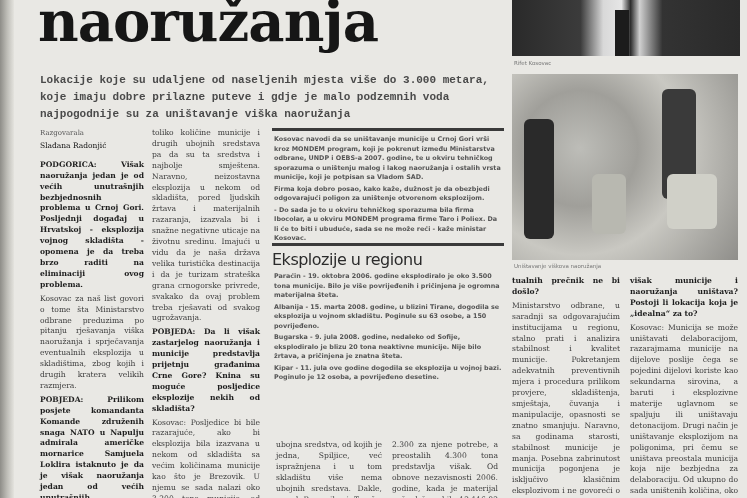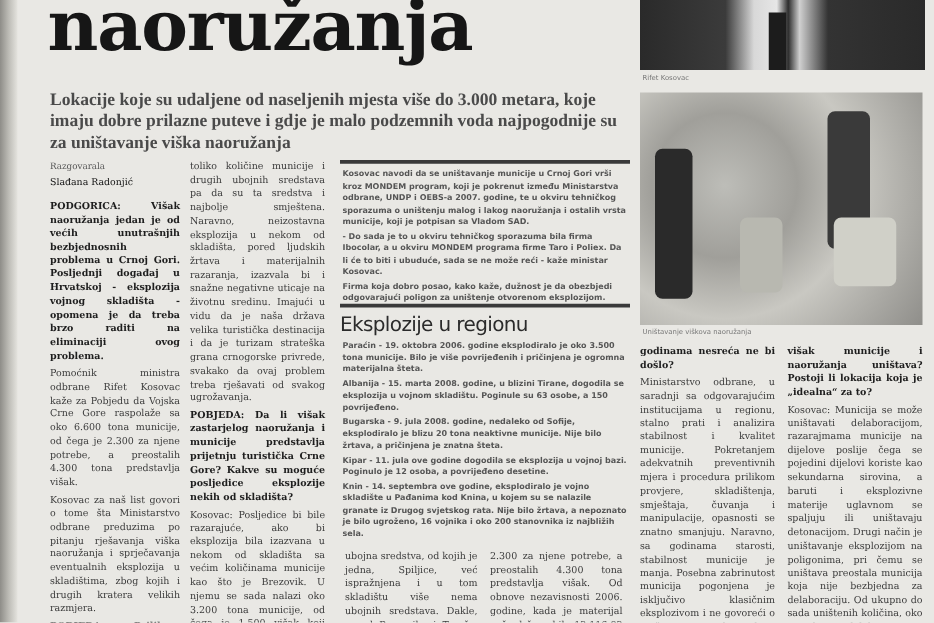--- a/index.html
+++ b/index.html
@@ -6,22 +6,22 @@
   body {
     width: 747px; height: 498px; overflow: hidden; position: relative;
     background: #e9e8e4;
     font-family: "DejaVu Serif", serif;
     color: #2a2a2a;
   }
   .edge { position: absolute; left: 0; top: 0; width: 14px; height: 498px;
     background: linear-gradient(90deg, #8e8d88 0%, #bdbcb6 50%, #e4e3de 100%); }
   .headline { position: absolute; left: 38px; top: -12px; font-family: "DejaVu Serif", serif;
     font-weight: bold; font-size: 56px; letter-spacing: -1px; color: #161616; margin: 0; }
-  .deck { position: absolute; left: 40px; top: 72px; width: 470px; font-family: Liberation Serif, serif;
-    font-weight: bold; font-size: 14px; line-height: 17px; color: #4a4a4a; margin: 0; }
+  .deck { position: absolute; left: 40px; top: 72px; width: 470px; font-family: Liberation Mono, monospace;
+    font-weight: bold; font-size: 11px; line-height: 17px; color: #4a4a4a; margin: 0; }
   .col { position: absolute; font-size: 7.6px; line-height: 10.9px; color: #3c3c3c; text-align: justify; }
   .col p { margin: 0 0 3px 0; }
   .col .q { font-weight: bold; color: #1e1e1e; }
   .byline-label { font-size: 7px; color: #555; margin-bottom: 2px; }
   .byline-name { font-weight: normal; font-size: 7.5px; color: #111; margin-bottom: 8px; }
   .box { position: absolute; left: 272px; width: 232px; }
   .rule { height: 3px; background: #3a3a3a; margin-bottom: 4px; }
   .box h2 { margin: 0 0 3px 0; font-family: "DejaVu Sans", sans-serif; font-weight: normal;
     font-size: 16px; letter-spacing: -0.5px; color: #2b2b2b; }
   .box .txt { font-family: "DejaVu Sans", sans-serif; font-size: 6.4px; line-height: 9.5px; color: #555; }
@@ -40,50 +40,48 @@
 
 <div class="edge"></div>
 
 <h1 class="headline">naoružanja</h1>
 <p class="deck">Lokacije koje su udaljene od naseljenih mjesta više do 3.000 metara, koje imaju dobre prilazne puteve i gdje je malo podzemnih voda najpogodnije su za uništavanje viška naoružanja</p>
 
 <div class="col" style="left:40px; top:128px; width:104px;">
   <div class="byline-label">Razgovarala</div>
   <div class="byline-name">Slađana Radonjić</div>
   <p class="q">PODGORICA: Višak naoružanja jedan je od većih unutrašnjih bezbjednosnih problema u Crnoj Gori. Posljednji događaj u Hrvatskoj - eksplozija vojnog skladišta - opomena je da treba brzo raditi na eliminaciji ovog problema.</p>
-  <p>Pomoćnik ministra odbrane Rifet Kosovac kaže za Pobjedu da Vojska Crne Gore raspolaže sa oko 6.600 tona municije, od čega je 2.300 za njene potrebe, a preostalih 4.300 tona predstavlja višak.</p>
   <p>Kosovac za naš list govori o tome šta Ministarstvo odbrane preduzima po pitanju rješavanja viška naoružanja i sprječavanja eventualnih eksplozija u skladištima, zbog kojih i drugih kratera velikih razmjera.</p>
   <p class="q">POBJEDA: Prilikom posjete komandanta Komande združenih snaga NATO u Napulju admirala američke mornarice Samjuela Loklira istaknuto je da je višak naoružanja jedan od većih unutrašnjih bezbjednosnih problema u Crnoj Gori. Kako to komentarišete?</p>
 
 </div>
 
 <div class="col" style="left:152px; top:128px; width:108px;">
   <p>toliko količine municije i drugih ubojnih sredstava pa da su ta sredstva i najbolje smještena. Naravno, neizostavna eksplozija u nekom od skladišta, pored ljudskih žrtava i materijalnih razaranja, izazvala bi i snažne negativne uticaje na životnu sredinu. Imajući u vidu da je naša država velika turistička destinacija i da je turizam strateška grana crnogorske privrede, svakako da ovaj problem treba rješavati od svakog ugrožavanja.</p>
-  <p class="q">POBJEDA: Da li višak zastarjelog naoružanja i municije predstavlja prijetnju turistička Crne Gore? Kakve su moguće posljedice eksplozije nekih od skladišta?</p>
+  <p class="q">POBJEDA: Da li višak zastarjelog naoružanja i municije predstavlja prijetnju građanima Crne Gore? Knina su moguće posljedice eksplozije nekih od skladišta?</p>
   <p>Kosovac: Posljedice bi bile razarajuće, ako bi eksplozija bila izazvana u nekom od skladišta sa većim količinama municije kao što je Brezovik. U njemu se sada nalazi oko 3.200 tona municije, od čega je 1.500 višak koji treba uništiti ili prodati. U slučaju eksplozije prečnik predstavljaju ubojna sredstva koja bi bila razbacana kilometrima od skladišta. Njihovo uklanjanje traje godinama i predstavlja stalnu opasnost za okolno stanovništvo, a da ne govorimo da se takvo zemljište, ako je obradivo, više ne može koristiti...</p>
 </div>
 
 <div class="box" style="top:128px;">
   <div class="rule"></div>
   <div class="txt">
     <p>Kosovac navodi da se uništavanje municije u Crnoj Gori vrši kroz MONDEM program, koji je pokrenut između Ministarstva odbrane, UNDP i OEBS-a 2007. godine, te u okviru tehničkog sporazuma o uništenju malog i lakog naoružanja i ostalih vrsta municije, koji je potpisan sa Vladom SAD.</p>
+    <p>Firma koja dobro posao, kako kaže, dužnost je da obezbjedi odgovarajući poligon za uništenje otvorenom eksplozijom.</p>
     <p>- Do sada je to u okviru tehničkog sporazuma bila firma Ibocolar, a u okviru MONDEM programa firme Taro i Poliex. Da li će to biti i ubuduće, sada se ne može reći - kaže ministar Kosovac.</p>
-    <p>Firma koja dobro posao, kako kaže, dužnost je da obezbjedi odgovarajući poligon za uništenje otvorenom eksplozijom.</p>
   </div>
 </div>
 
 <div class="box" style="top:243px;">
   <div class="rule"></div>
   <h2>Eksplozije u regionu</h2>
   <div class="txt">
     <p>Paraćin - 19. oktobra 2006. godine eksplodiralo je oko 3.500 tona municije. Bilo je više povrijeđenih i pričinjena je ogromna materijalna šteta.</p>
     <p>Albanija - 15. marta 2008. godine, u blizini Tirane, dogodila se eksplozija u vojnom skladištu. Poginule su 63 osobe, a 150 povrijeđeno.</p>
     <p>Bugarska - 9. jula 2008. godine, nedaleko od Sofije, eksplodiralo je blizu 20 tona neaktivne municije. Nije bilo žrtava, a pričinjena je znatna šteta.</p>
     <p>Kipar - 11. jula ove godine dogodila se eksplozija u vojnoj bazi. Poginulo je 12 osoba, a povrijeđeno desetine.</p>
-    <p>Knin - 14. septembra ove godine, eksplodiralo je vojno skladište u Pađanima kod Knina, u kojem su se nalazile granate iz Drugog svjetskog rata. Nije bilo žrtava, a nepoznato je bilo ugroženo, 16 vojnika i oko 200 stanovnika iz najbližih sela.</p>
   </div>
 </div>
 
 <div class="col" style="left:276px; top:440px; width:106px;">
   <p>ubojna sredstva, od kojih je jedna, Spiljice, već ispražnjena i u tom skladištu više nema ubojnih sredstava. Dakle, pored Brezovika i Taraša, aktuelno je još ubojnih sredstava lokacija u...</p>
 </div>
 <div class="col" style="left:392px; top:440px; width:106px;">
   <p>2.300 za njene potrebe, a preostalih 4.300 tona predstavlja višak. Od obnove nezavisnosti 2006. godine, kada je materijal naše države bilo 12.116,82 tona razne, prevaziđenih sredstava...</p>
 </div>
 
@@ -94,20 +92,20 @@
 
 <div class="photo photo2">
   <div class="fig" style="left:12px; top:45px; width:30px; height:120px;"></div>
   <div class="fig" style="left:150px; top:15px; width:34px; height:110px; background:#3a3a3a;"></div>
   <div class="fig" style="left:80px; top:100px; width:34px; height:60px; background:#b8b8b0;"></div>
   <div class="fig" style="left:155px; top:100px; width:50px; height:55px; background:#d0d0c8;"></div>
 </div>
 <div class="cap" style="left:514px; top:263px;">Uništavanje viškova naoružanja</div>
 
 <div class="col" style="left:512px; top:276px; width:108px;">
-  <p class="q">godinama nesreća ne bi došlo?</p>
+  <p class="q">tualnih prečnik ne bi došlo?</p>
   <p>Ministarstvo odbrane, u saradnji sa odgovarajućim institucijama u regionu, stalno prati i analizira stabilnost i kvalitet municije. Pokretanjem adekvatnih preventivnih mjera i procedura prilikom provjere, skladištenja, smještaja, čuvanja i manipulacije, opasnosti se znatno smanjuju. Naravno, sa godinama starosti, stabilnost municije je manja. Posebna zabrinutost municija pogonjena je isključivo klasičnim eksplozivom i ne govoreći o uništavanju hemijskog, biološkog ili radioaktivnog naoružanja i municije, jer takva sredstva ne postoje u skladištima na teritoriji Crne Gore. U ove vrste javnosti se da mogu mnogo puta srušiti jer smo stručni znali kako...</p>
 </div>
 
 <div class="col" style="left:630px; top:276px; width:108px;">
   <p class="q">višak municije i naoružanja uništava? Postoji li lokacija koja je „idealna“ za to?</p>
   <p>Kosovac: Municija se može uništavati delaboracijom, razarajmama municije na dijelove poslije čega se pojedini dijelovi koriste kao sekundarna sirovina, a baruti i eksplozivne materije uglavnom se spaljuju ili uništavaju detonacijom. Drugi način je uništavanje eksplozijom na poligonima, pri čemu se uništava preostala municija koja nije bezbjedna za delaboraciju. Od ukupno do sada uništenih količina, oko 70 odsto je delaborirano, a samo oko 30 odsto uništeno otvorenom eksplozijom. Ovo posebno naglašavamo iz razloga da crnogorska javnost zna da se municija ne uništava samo eksplozijom...</p>
 </div>
 
 </body></html>

